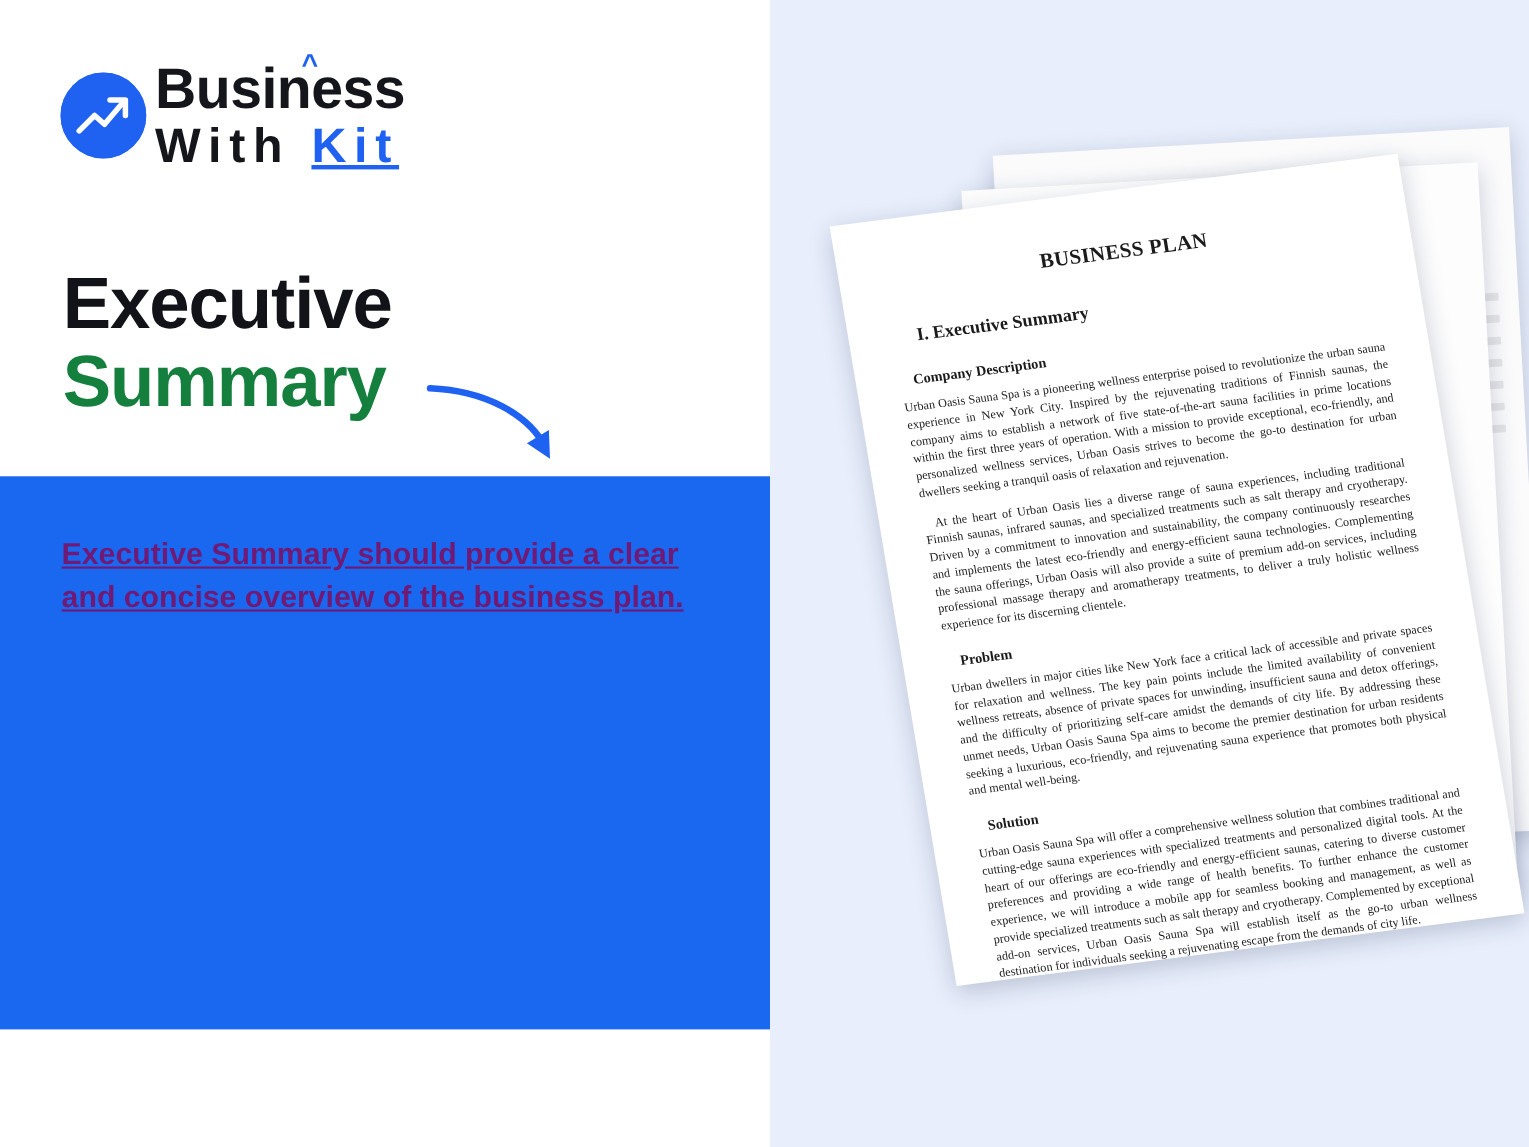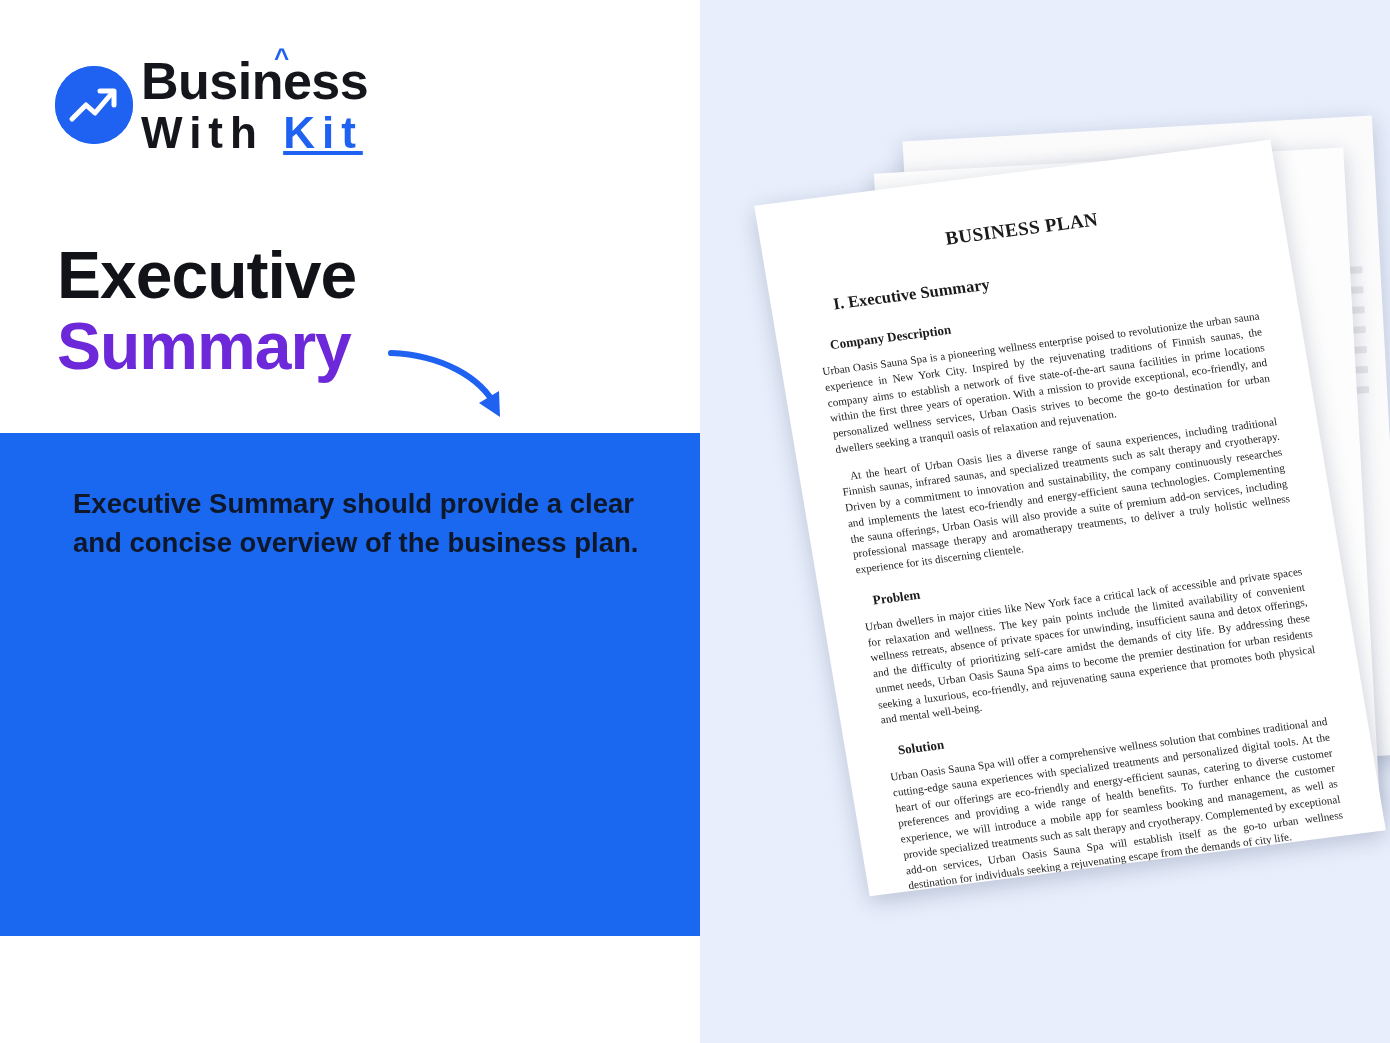--- a/index.html
+++ b/index.html
@@ -81,38 +81,39 @@
   
   .headline {
     position: absolute;
     left: 57px; top: 240px;
     font-size: 66px;
     font-weight: bold;
     line-height: 1.08;
     color: #111318;
     letter-spacing: -1px;
   }
-  .headline .second { color: #6d28d9; display:block; }
+  .headline .second { color: #15803d; display:block; }
 
   
   .arrow-svg {
     position: absolute;
     left: 386px;
     top: 345px;
   }
 
   
   .band-text {
     position: absolute;
-    left: 73px; top: 484px;
+    left: 56px; top: 484px;
     width: 600px;
-    color: #0f172a;
+    color: #701a75;
     font-size: 27.5px;
     font-weight: bold;
     line-height: 1.42;
+    text-decoration: underline;
   }
   .band-text p { margin: 0; }
   .band-text p.second { margin-top: 38px; }
 
   
   .docs {
     position: absolute;
     left: 620px;
     top: 110px;
     width: 770px;

